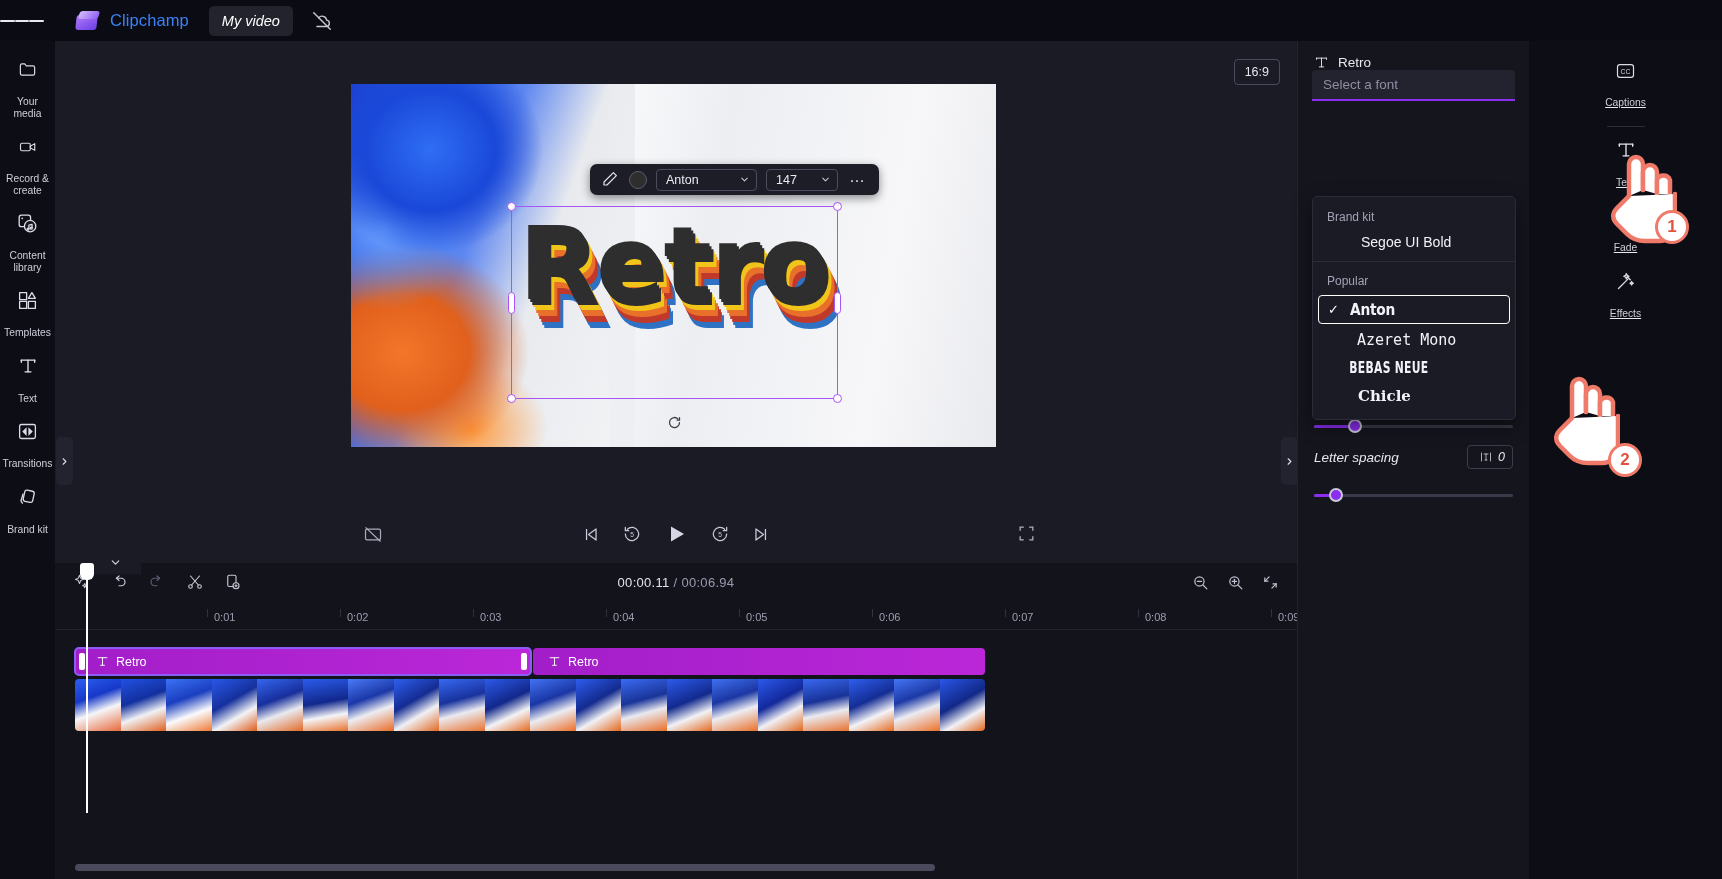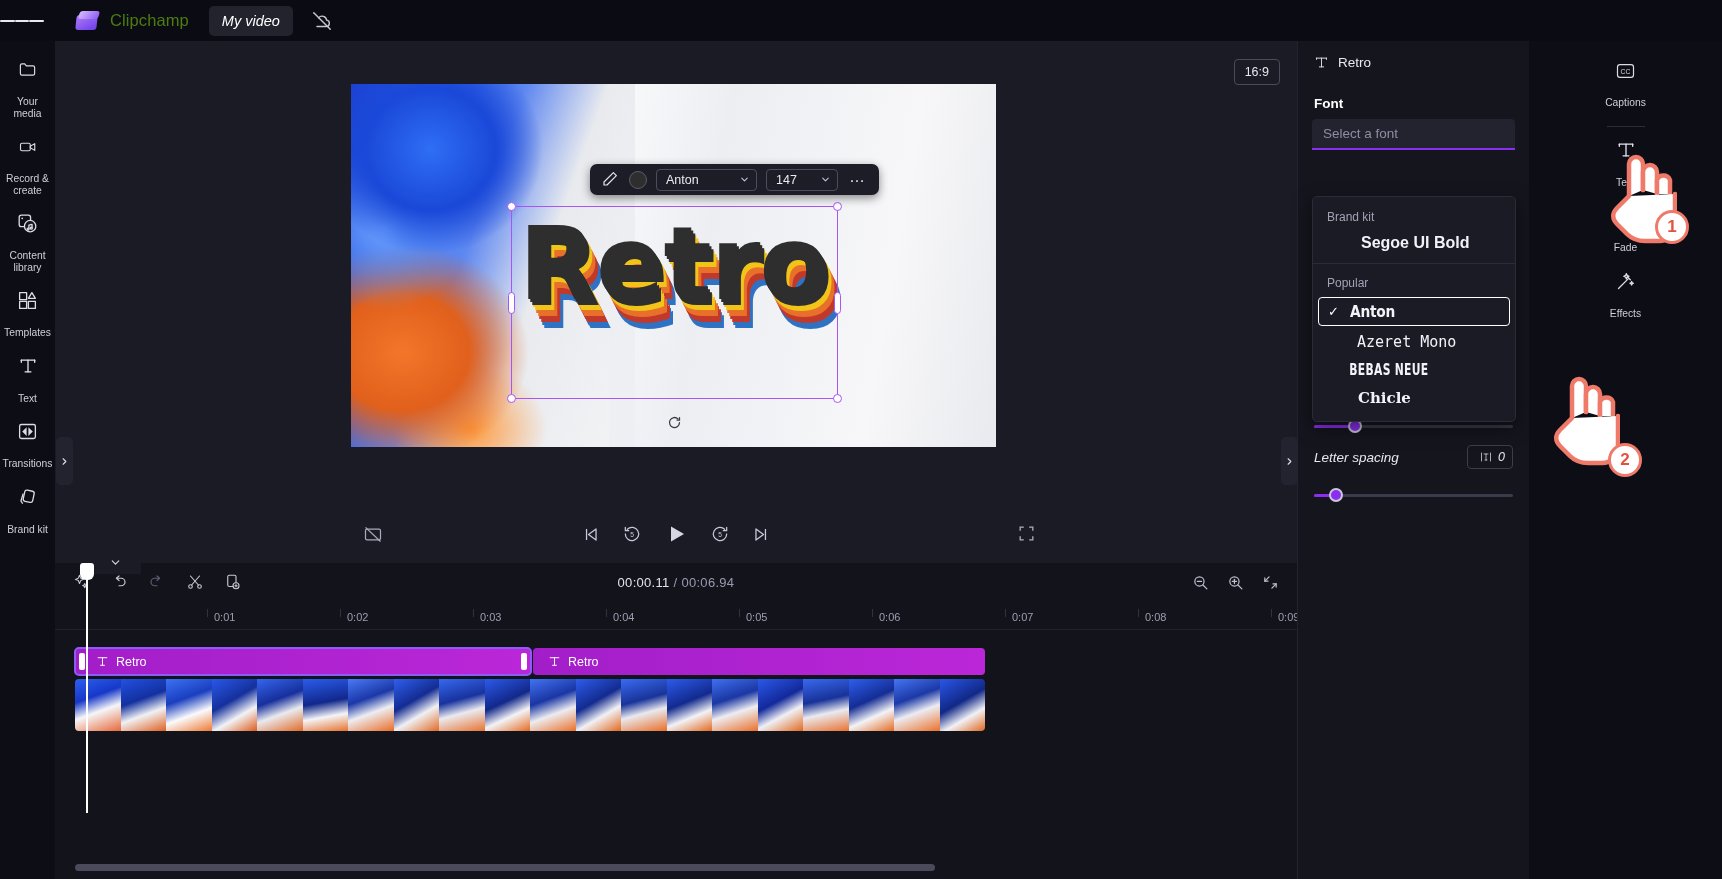--- a/index.html
+++ b/index.html
@@ -19,21 +19,21 @@
   }
   .hamburger { width:44px; height:41px; display:flex; align-items:center; justify-content:center; cursor:pointer; }
   .hamburger span { display:block; width:20px; height:2px; background:#e9e9f0; margin:2.5px 0; border-radius:1px; }
   .brand { display:flex; align-items:center; gap:9px; margin-left:32px; }
   .brand-logo { width:25px; height:22px; position:relative; }
   .brand-logo i {
     position:absolute; display:block; border-radius:3px;
   }
   .bl1 { left:0; top:5px; width:21px; height:15px; background:linear-gradient(150deg,#b07cf7,#6c3ee8); transform:skewX(-6deg); }
   .bl2 { left:3px; top:1px; width:20px; height:8px; background:linear-gradient(120deg,#d7bcff,#8c5cf0); transform:skewX(-16deg) ; border-radius:2px;}
-  .brand-name { font-size:16.5px; color:#4d7c0f; letter-spacing:.1px; }
+  .brand-name { font-size:16.5px; color:#3b82f6; letter-spacing:.1px; }
   .proj-title {
     margin-left:20px; font-size:14.5px; color:#fff;
     background:#23232e; border-radius:5px; padding:7px 13px; cursor:text;font-style:italic;
   }
   .cloud-off { margin-left:18px; width:22px; height:22px; opacity:.88; cursor:pointer; }
   .topbar-right { margin-left:auto; display:flex; align-items:center; gap:14px; padding-right:17px; }
   .export-btn {
     display:flex; align-items:center; gap:8px;
     background:#8b2ef0; color:#fff; border:none; border-radius:6px;
     height:35px; padding:0 16px; font-size:14.5px; cursor:pointer;
@@ -200,21 +200,21 @@
     background:#1b1b26; border:1px solid #2b2b39; border-radius:5px;
     padding:7px 0 9px; z-index:25; box-shadow:0 6px 18px rgba(0,0,0,.5);
   }
   .dd-group-label { padding:6px 14px 5px; font-size:12px; color:#a2a2b5; }
   .dd-item {
     padding:5px 14px; font-size:15px; color:#f2f2f8; cursor:pointer;
     display:flex; align-items:center; gap:8px; white-space:nowrap;
   }
   .dd-sep { height:1px; background:#2b2b39; margin:6px 0; }
   .dd-item.selected { border:1.5px solid #fff; border-radius:4px; margin:2px 5px; padding:4px 9px; }
-  .f-brand { font-family:"Liberation Sans", sans-serif; font-weight:bold; font-size:16px; padding-left:34px;}
+  .f-brand { font-family:"Liberation Sans", sans-serif; font-weight:normal; font-size:14px; padding-left:34px;}
   .f-anton { font-family:"DejaVu Sans", sans-serif; font-weight:bold; font-size:16px; letter-spacing:-.3px; transform:scaleX(.86); transform-origin:left; }
   .f-azeret { font-family:"DejaVu Sans Mono", monospace; font-size:15px; padding-left:30px; }
   .f-bebas { font-family:"DejaVu Sans", sans-serif; font-weight:bold; font-size:15px; transform:scaleX(.72); transform-origin:left; padding-left:31px; letter-spacing:.4px;}
   .f-chicle { font-family:"DejaVu Serif", serif; font-weight:bold; font-size:15px; padding-left:31px; }
   .check { width:14px; color:#fff; font-size:13px; }
 
   .prop-row { display:flex; align-items:center; justify-content:space-between; padding:0 16px;font-style:italic; }
   .prop-label { font-size:13.5px; color:#e7e7f0; }
   .prop-val {
     min-width:46px; height:24px; border:1px solid #3d3d4d; border-radius:4px;
@@ -229,21 +229,21 @@
     position:absolute; top:0px; width:14px; height:14px; border-radius:50%;
     background:#8b2ef0; border:2px solid #c8c8d8; cursor:grab;
   }
 
   
   .farrail {
     position:absolute; left:1529px; top:41px; width:193px; height:838px;
     background:#0d0d15; display:flex; flex-direction:column; align-items:center;
     padding-top:10px; z-index:20;
   }
-  .farrail-inner { width:60px; display:flex; flex-direction:column; align-items:center; }
+  .farrail-inner { width:60px; display:flex; flex-direction:column; align-items:center;text-decoration:underline; }
   .fr-divider { width:38px; height:1px; background:#2c2c3a; margin:9px 0 4px; }
 
   
   .chev-btn {
     position:absolute; width:17px; height:48px; background:#23232f;
     border-radius:5px; display:flex; align-items:center; justify-content:center;
     cursor:pointer; z-index:35; color:#dcdce8; font-size:12px;
   }
 
   
@@ -619,21 +619,20 @@
       <svg class="svgicon" width="15" height="15" viewBox="0 0 24 24" fill="none" stroke="#e4e4ee" stroke-width="1.5" stroke-linecap="round">
         <path d="M4 5h16"></path>
           <path d="M4 5v2"></path>
           <path d="M20 5v2"></path>
           <path d="M12 5v14"></path>
           <path d="M8.5 19h7"></path>
       </svg>
       <div class="title">Retro</div>
     </div>
 
-    <div class="rp-section-label">Font</div>
 
     <div class="font-input">
       <span>Select a font</span>
     </div>
 
     <div class="font-dropdown">
       <div class="dd-group-label">Brand kit</div>
       <div class="dd-item">
         <span class="f-brand">Segoe UI Bold</span>
       </div>

